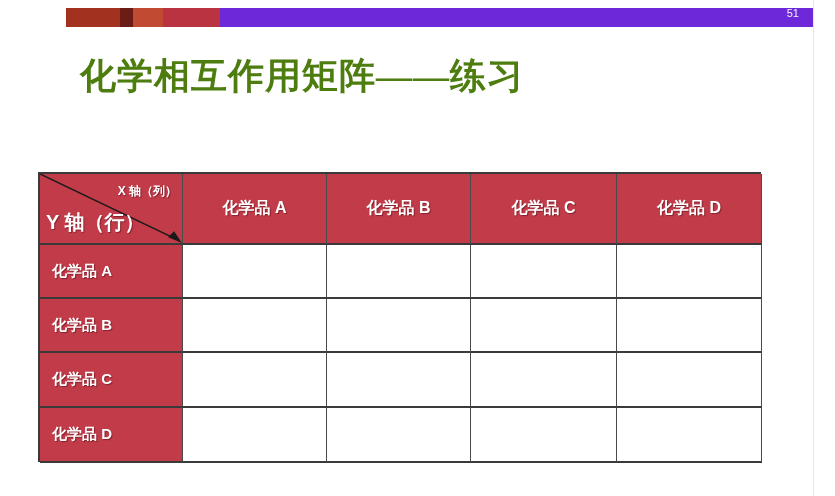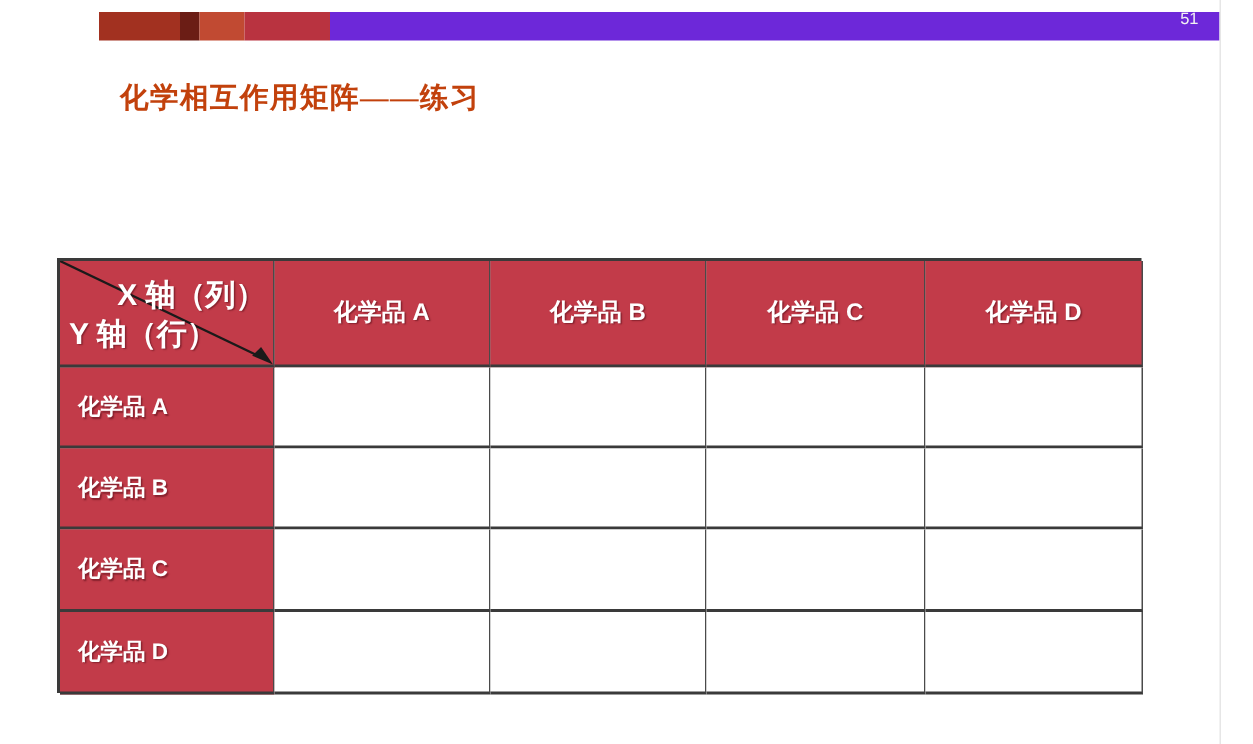--- a/index.html
+++ b/index.html
@@ -15,39 +15,39 @@
   .seg-3 { width:30px;  background:#C14A32; }
   .seg-4 { width:57px;  background:#B93340; }
   .seg-5 { flex:1;      background:#6d28d9; display:flex; align-items:flex-start;
            justify-content:flex-end; padding-right:14px; }
   .page-num { color:#F2F2F2; font-size:11px; line-height:1; }
 
   
   .slide-edge { position:absolute; top:0; left:813px; width:1px; height:496px; background:#E6E6E6; }
 
   
-  .title { position:absolute; top:52px; left:80px; font-size:19px; font-weight:bold;
-           color:#c2410c; font-family:"Liberation Serif","DejaVu Serif",serif;
+  .title { position:absolute; top:52px; left:80px; font-size:36px; font-weight:bold;
+           color:#4d7c0f; font-family:"Liberation Serif","DejaVu Serif",serif;
            letter-spacing:1px; white-space:nowrap; }
 
   
   .matrix { position:absolute; top:172px; left:38px; width:723px; height:290px;
             display:grid;
             grid-template-columns:143px 144px 144px 146px 145px;
             grid-template-rows:71px 54px 54px 55px 55px;
             border-top:2px solid #3A3A3A; border-left:2px solid #3A3A3A; }
   .cell { border-right:1px solid #4A4A4A; border-bottom:2px solid #3A3A3A; background:#fff; }
   .red  { background:#C23B49; color:#fff; font-weight:bold;
           text-shadow:1px 1px 1px rgba(60,0,10,0.45); }
   .colhead { display:flex; align-items:center; justify-content:center; font-size:16px; }
   .rowhead { display:flex; align-items:center; padding-left:12px; font-size:15px; }
 
   .corner { position:relative; overflow:hidden; }
   .corner svg { position:absolute; top:0; left:0; width:100%; height:100%; }
-  .corner .x-label { position:absolute; top:9px;   right:5px; font-size:20px; white-space:nowrap;margin-left:48px; }
+  .corner .x-label { position:absolute; top:9px;   right:5px; font-size:12px; white-space:nowrap;margin-left:48px; }
   .corner .y-label { position:absolute; bottom:7px; left:6px; font-size:20px; white-space:nowrap; }
 </style>
 </head>
 <body>
 
 <div class="stage">
 
   <div class="topbar">
     <div class="seg seg-1"></div>
     <div class="seg seg-2"></div>

